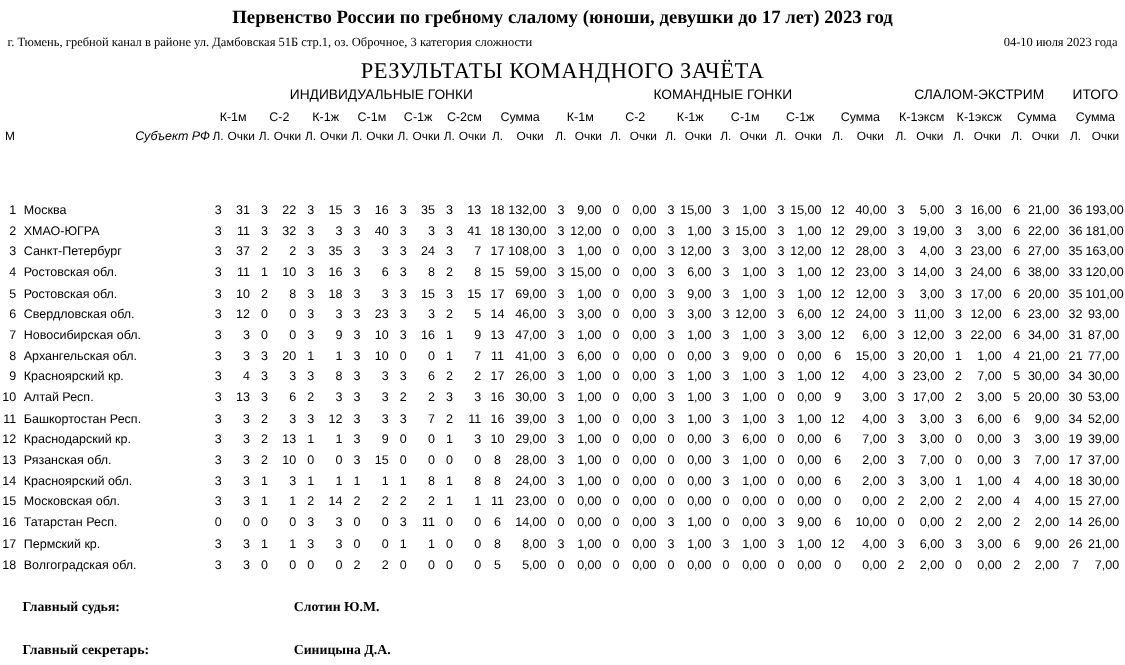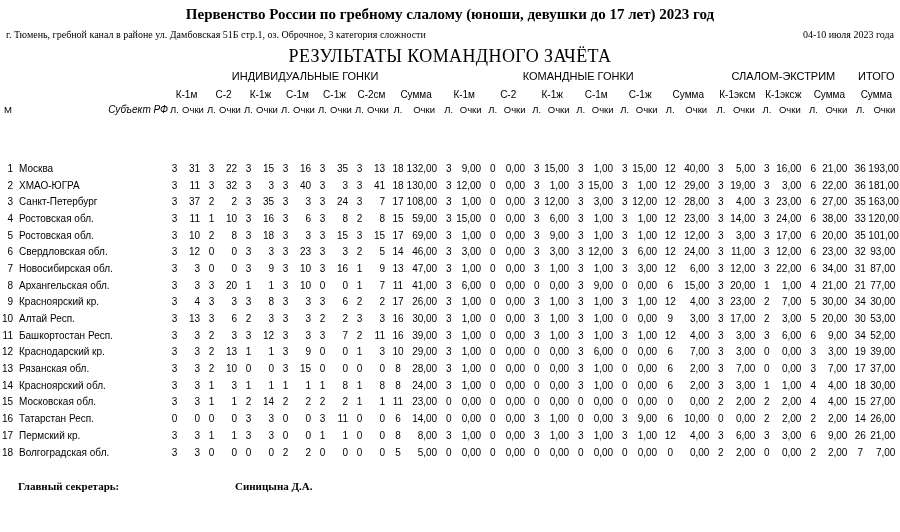--- a/index.html
+++ b/index.html
@@ -849,18 +849,22 @@
           <td class="l">2</td>
           <td class="o">2,00</td>
           <td class="l">7</td>
           <td class="o">7,00</td>
         </tr>
       </tbody>
   </table>
 
   <div class="footer">
     <div class="sign-row">
+      <span class="sign-label">Главный судья:</span>
+      <span>Слотин Ю.М.</span>
+    </div>
+    <div class="sign-row">
       <span class="sign-label">Главный секретарь:</span>
       <span>Синицына Д.А.</span>
     </div>
   </div>
 
 </div>
 
 </body></html>

